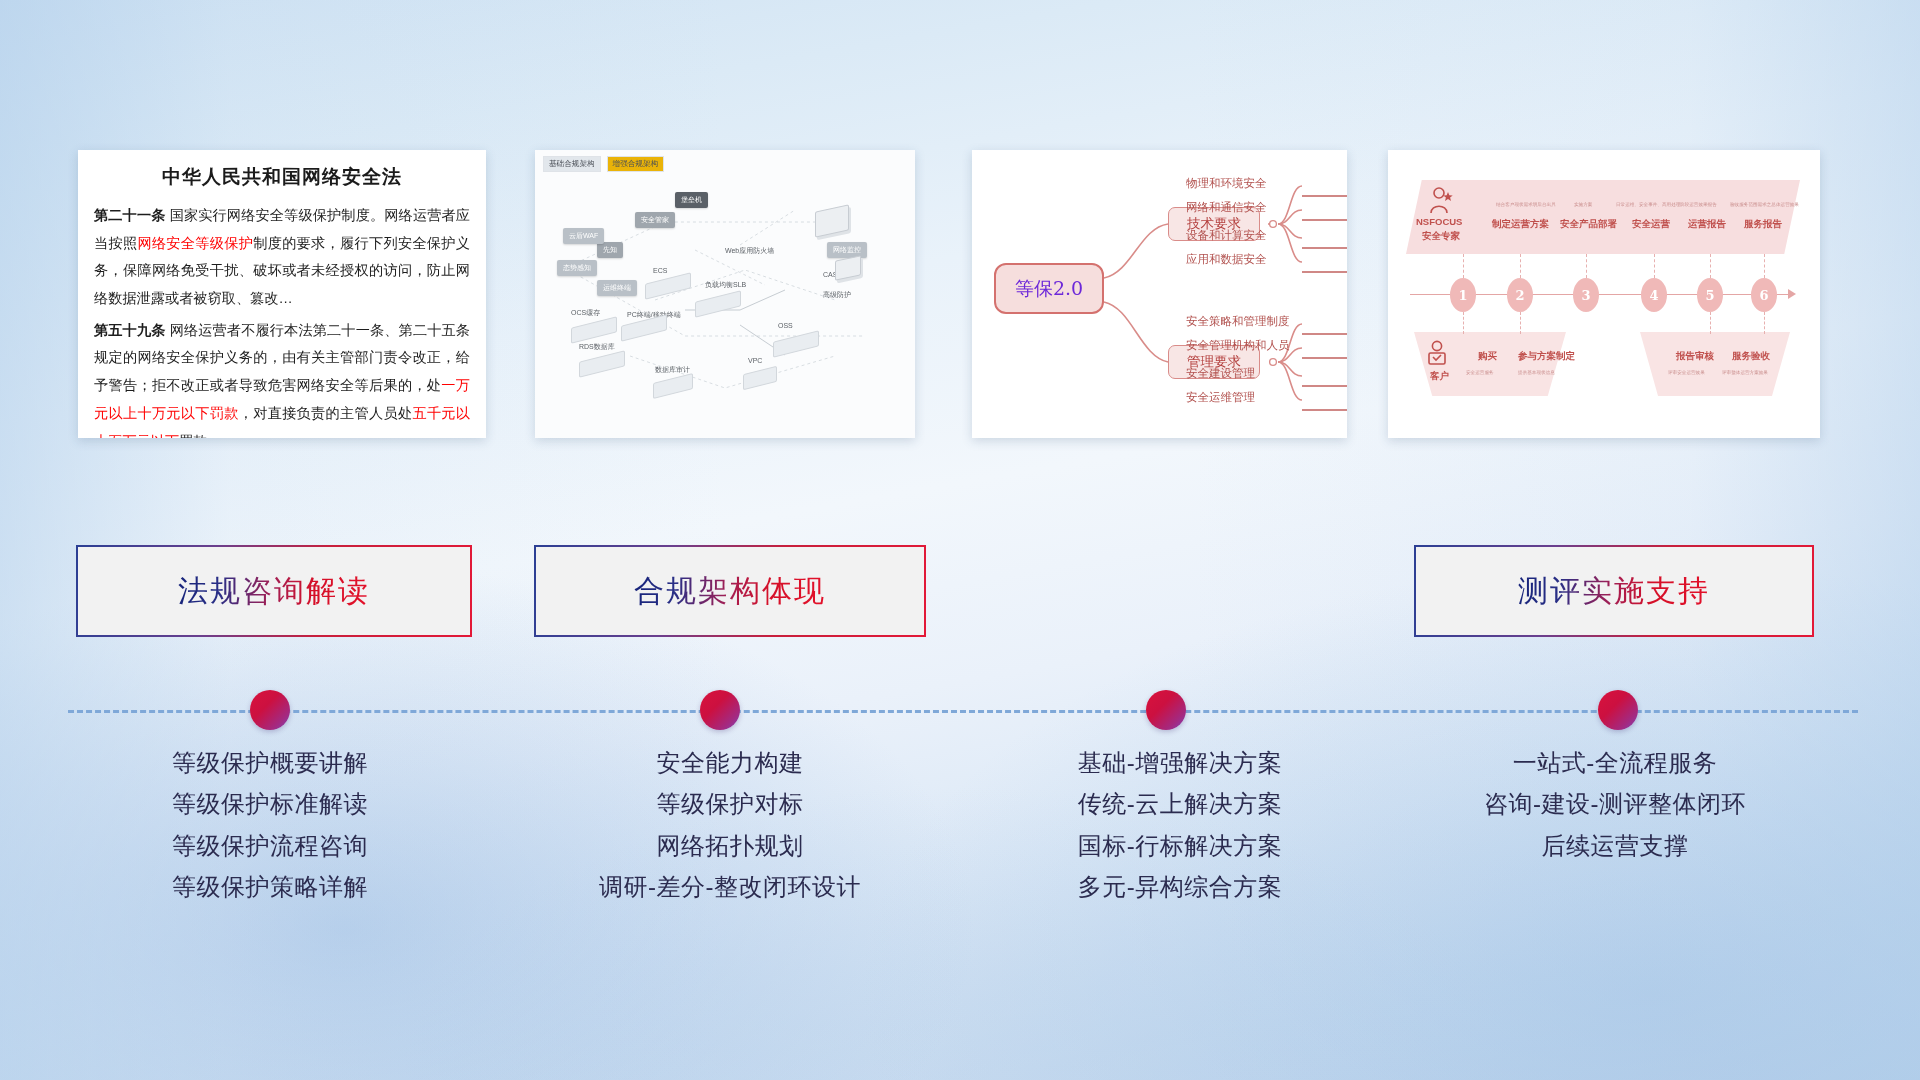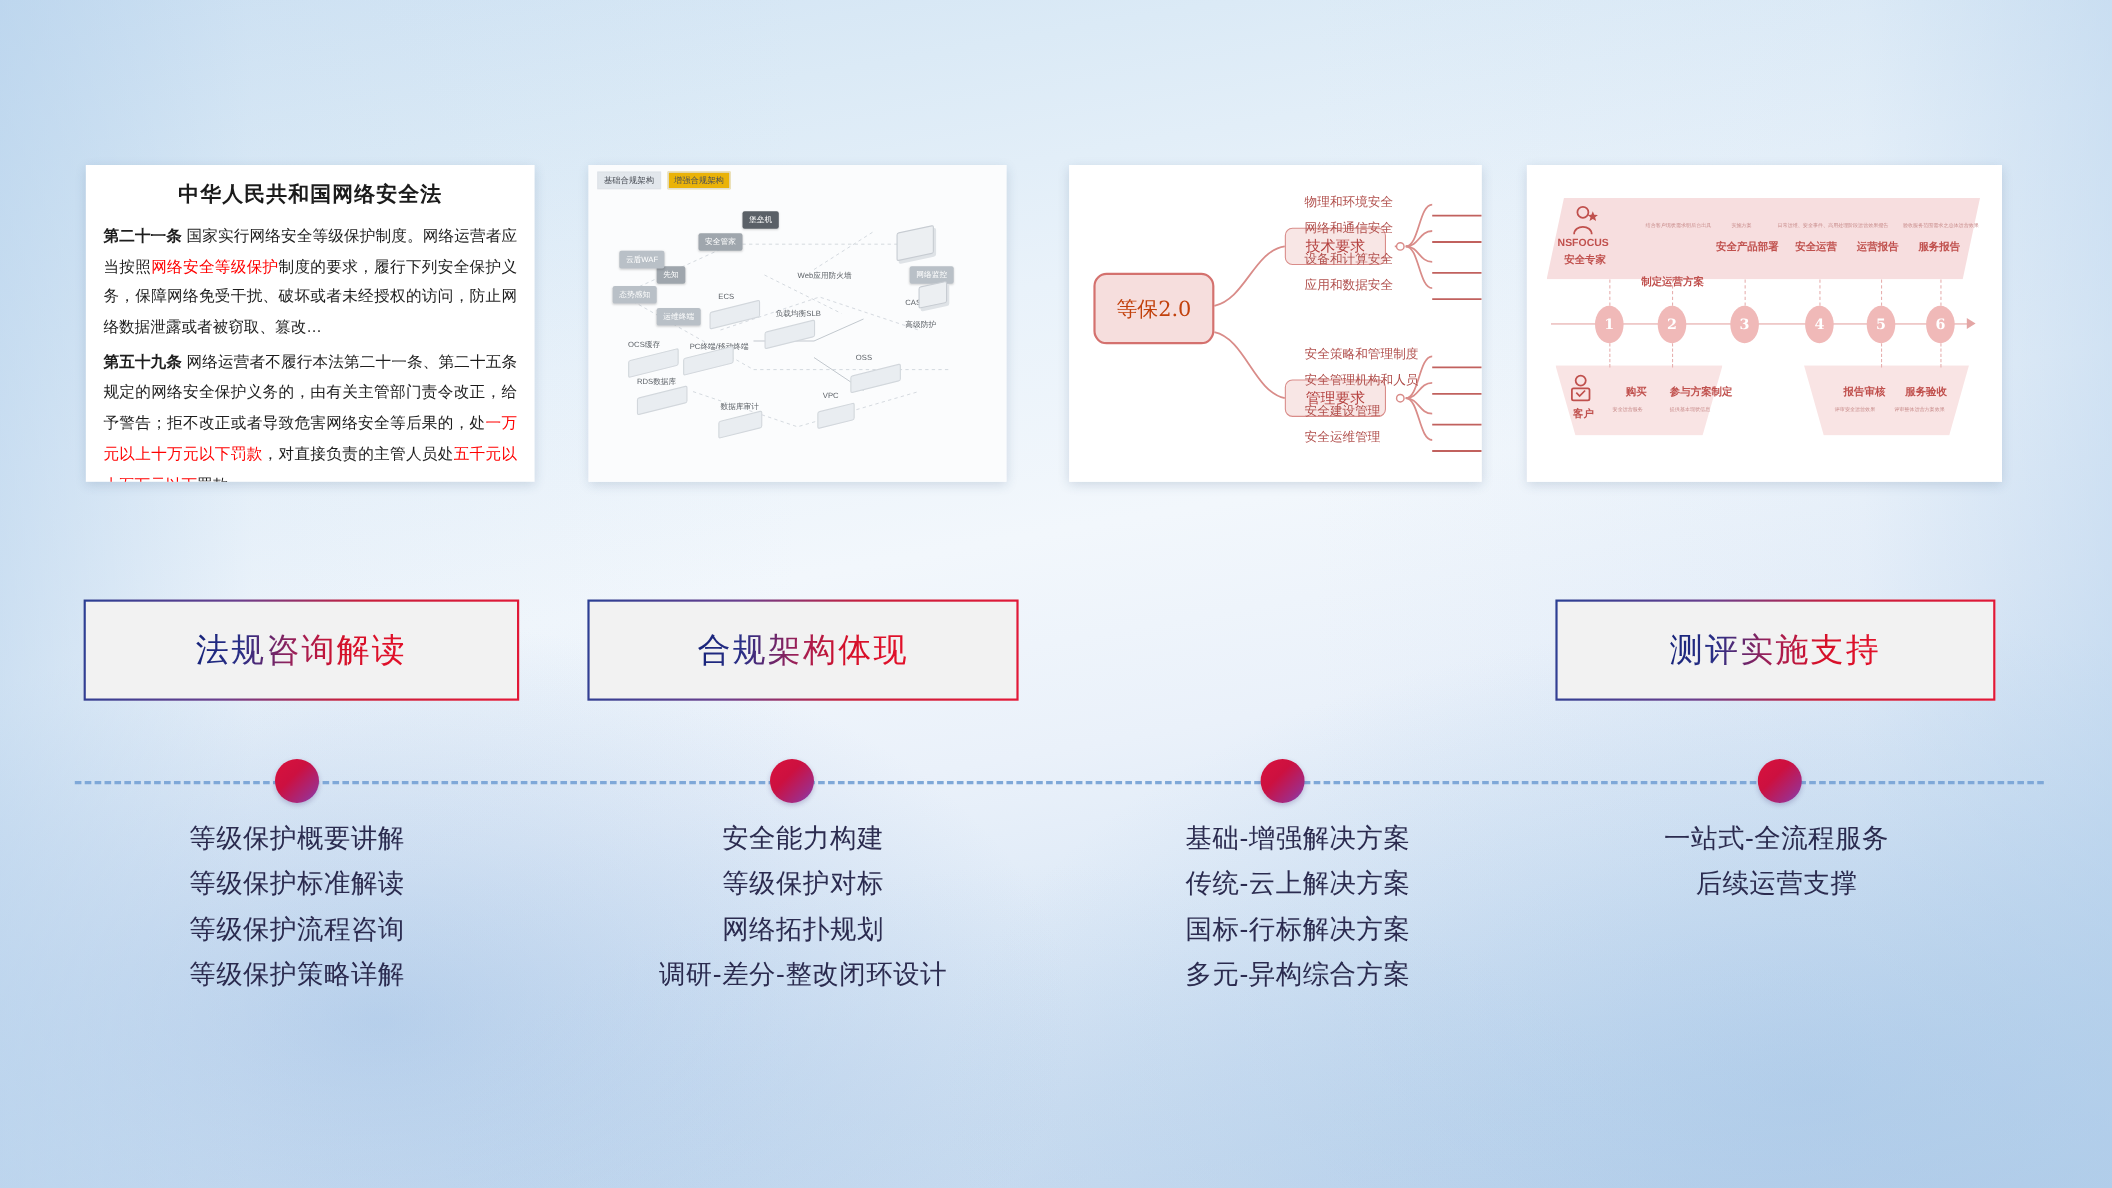--- a/index.html
+++ b/index.html
@@ -72,24 +72,24 @@
   .plate {
     position:absolute; width:46px; height:16px; background:#e9edf1;
     border:1px solid #d2d7dc; transform: skewY(-14deg); border-radius:2px;
   }
   .cap { position:absolute; font-size:7px; color:#5c6167; white-space:nowrap; }
 
   
   .mind { position:relative; width:100%; height:100%; background:#fff; }
   .mind svg { position:absolute; inset:0; }
   .mm-center {
-    position:absolute; left:22px; top:98px; width:110px; height:65px;
+    position:absolute; left:22px; top:113px; width:110px; height:51px;
     background:#f6dedd; border:2px solid #d4716e; border-radius:12px;
     display:flex; align-items:center; justify-content:center;
-    font-size:19px; color:#c2410c; font-family:"DejaVu Serif","Liberation Serif",serif;
+    font-size:19px; color:#6d28d9; font-family:"DejaVu Serif","Liberation Serif",serif;
   }
   .mm-branch {
     position:absolute; width:92px; height:34px;
     background:#f8e6e5; border:1.5px solid #d98c89; border-radius:7px;
     display:flex; align-items:center; justify-content:center;
     font-size:13.5px; color:#b4413f; font-family:"DejaVu Serif","Liberation Serif",serif;
   }
   .mm-leaf {
     position:absolute; font-size:11.5px; color:#b1504d;
     font-family:"DejaVu Serif","Liberation Serif",serif; white-space:nowrap;
@@ -319,21 +319,21 @@
 
         <svg class="person-icon" style="left:36px; top:32px;" width="26" height="30" viewBox="0 0 26 30">
           <circle cx="11" cy="7" r="5" fill="none" stroke="#c0504d" stroke-width="1.6"></circle>
           <path d="M3 27 C3 18, 19 18, 19 27" fill="none" stroke="#c0504d" stroke-width="1.6"></path>
           <path d="M20 6 l1.3 3.2 3.4 .2 -2.6 2.2 .9 3.3 -3-1.9 -3 1.9 .9-3.3 -2.6-2.2 3.4-.2z" fill="#c0504d"></path>
         </svg>
         <div class="nsf-main" style="left:24px; top:62px;">NSFOCUS</div>
         <div class="nsf-main" style="left:30px; top:76px;">安全专家</div>
 
         <div class="nsf-sub" style="left:104px; top:48px;">结合客户现状需求明后台出具</div>
-        <div class="nsf-main" style="left:100px; top:64px;margin-top:32px;">制定运营方案</div>
+        <div class="nsf-main" style="left:100px; top:64px;">制定运营方案</div>
 
         <div class="nsf-sub" style="left:182px; top:48px;">实施方案</div>
         <div class="nsf-main" style="left:168px; top:64px;">安全产品部署</div>
 
         <div class="nsf-sub" style="left:224px; top:48px;">日常运维、安全事件、高用处理</div>
         <div class="nsf-main" style="left:240px; top:64px;">安全运营</div>
 
         <div class="nsf-sub" style="left:288px; top:48px;">阶段运营效果报告</div>
         <div class="nsf-main" style="left:296px; top:64px;">运营报告</div>
 
@@ -426,15 +426,16 @@
     <li>调研-差分-整改闭环设计</li>
   </ul>
   <ul class="col col-3">
     <li>基础-增强解决方案</li>
     <li>传统-云上解决方案</li>
     <li>国标-行标解决方案</li>
     <li>多元-异构综合方案</li>
   </ul>
   <ul class="col col-4">
     <li>一站式-全流程服务</li>
+    <li>咨询-建设-测评整体闭环</li>
     <li>后续运营支撑</li>
   </ul>
 </div>
 
 </body></html>

